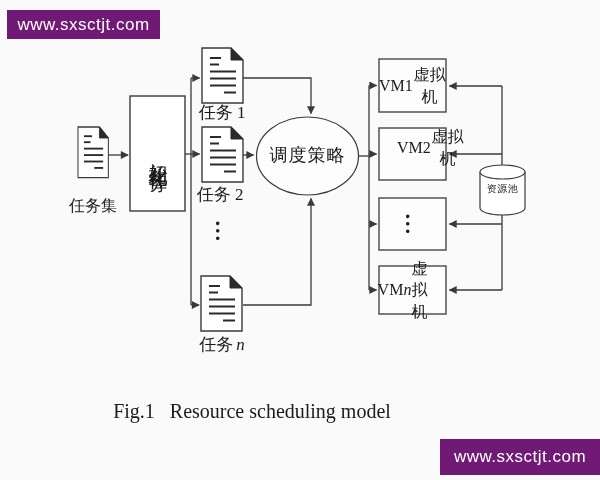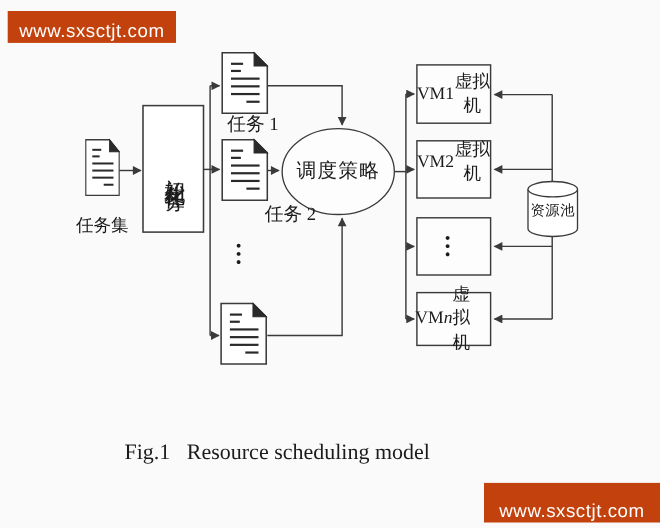--- a/index.html
+++ b/index.html
@@ -2,41 +2,41 @@
 <html><head>
 <meta charset="utf-8">
 <style>
   html,body{margin:0;padding:0;background:#ffffff;}
   .stage{
     position:relative;width:600px;height:480px;background:#fafafa;
     font-family:"Liberation Serif", serif;color:#1b1b1b;overflow:hidden;
   }
   svg{position:absolute;left:0;top:0;}
   .banner{
-    position:absolute;background:#c2410c;color:#ffffff;
+    position:absolute;background:#701a75;color:#ffffff;
     font-family:"Liberation Sans", sans-serif;
-    display:flex;align-items:flex-end;justify-content:center;
+    display:flex;align-items:center;justify-content:center;
     font-size:17px;letter-spacing:0.5px;
   }
   .banner.top{left:7px;top:10px;width:153px;height:29px;}
   .banner.bottom{left:440px;top:439px;width:160px;height:36px;}
   .lbl{position:absolute;text-align:center;line-height:1.2;}
   .fs17{font-size:17px;}
   .taskset-lbl{left:58px;top:196px;width:70px;font-size:16px;}
   .init-lbl{left:130px;top:98px;width:55px;height:113px;display:flex;align-items:center;justify-content:center;}
   .init-lbl span{writing-mode:vertical-rl;text-orientation:upright;font-size:19px;letter-spacing:3px;}
-  .task1-lbl{left:182px;top:103px;width:60px;padding-left:18px;}
-  .task2-lbl{left:190px;top:185px;width:60px;margin-left:44px;}
+  .task1-lbl{left:192px;top:103px;width:60px;}
+  .task2-lbl{left:190px;top:185px;width:60px;}
   .taskn-lbl{left:190px;top:335px;width:64px;}
   .sched-lbl{left:257px;top:145px;width:101px;font-size:18px;letter-spacing:1px;}
   .vm{display:flex;flex-direction:row;align-items:center;justify-content:center;font-size:16px;line-height:1.35;}
   .vm1-lbl{left:379px;top:59px;width:67px;height:53px;}
-  .vm2-lbl{left:379px;top:128px;width:67px;height:39px;}
+  .vm2-lbl{left:379px;top:128px;width:67px;height:39px;padding-left:18px;}
   .vmn-lbl{left:379px;top:266px;width:47px;height:48px;}
-  .pool-lbl{left:477px;top:183px;width:51px;font-size:13px;letter-spacing:0.5px;}
+  .pool-lbl{left:477px;top:183px;width:51px;font-size:10px;letter-spacing:0.5px;}
   .vdots{display:flex;align-items:center;justify-content:center;}
   .vdots-left{left:205px;top:211px;width:34px;height:40px;}
   .vdots-mid{left:379px;top:198px;width:67px;height:52px;}
   .vdots span{display:inline-block;transform:rotate(90deg);font-size:22px;font-weight:bold;letter-spacing:1px;}
   .caption-zh{left:0;top:367px;width:600px;font-size:19px;font-weight:bold;white-space:pre;letter-spacing:1px;}
   .caption-en{left:0;top:399px;width:504px;font-size:20px;white-space:pre;}
   .nvar{font-style:italic;margin-left:3px;}
   .nvar2{font-style:italic;}
 </style>
 </head>
@@ -114,20 +114,21 @@
     <span>初始化任务</span>
   </div>
 
   <div class="lbl fs17 task1-lbl">任务 1</div>
   <div class="lbl fs17 task2-lbl">任务 2</div>
 
   <div class="lbl vdots vdots-left">
     <span>…</span>
   </div>
 
+  <div class="lbl fs17 taskn-lbl"><span>任务</span><span class="nvar">n</span></div>
 
   <div class="lbl sched-lbl">调度策略</div>
 
   <div class="lbl vm vm1-lbl">
     <span>VM1</span>
     <span>虚拟机</span>
   </div>
   <div class="lbl vm vm2-lbl">
     <span>VM2</span>
     <span>虚拟机</span>

